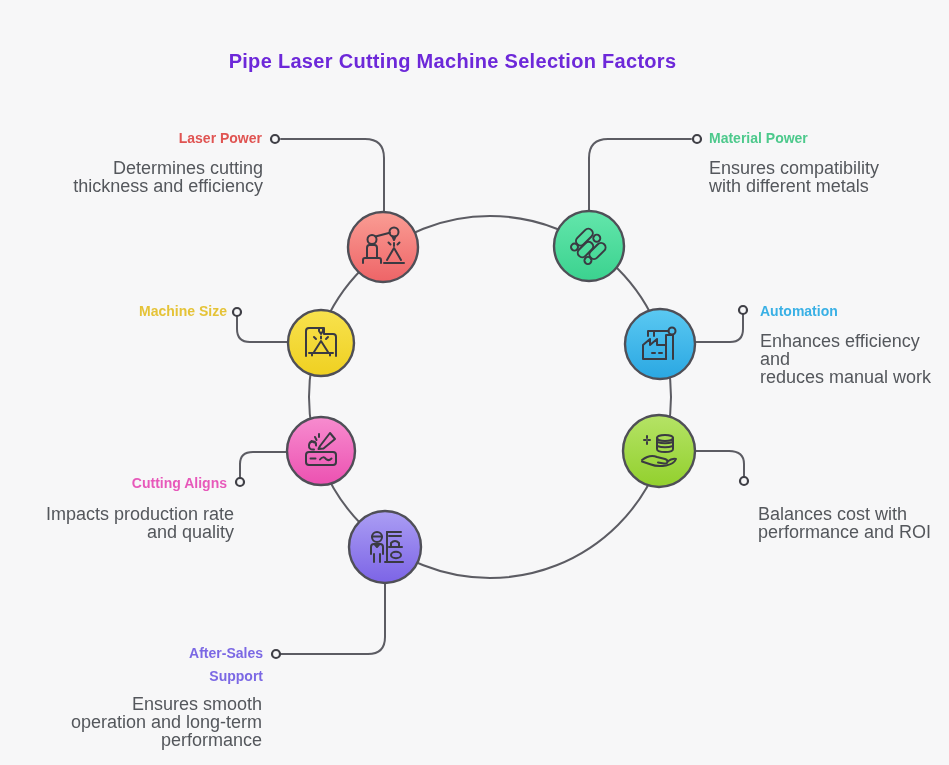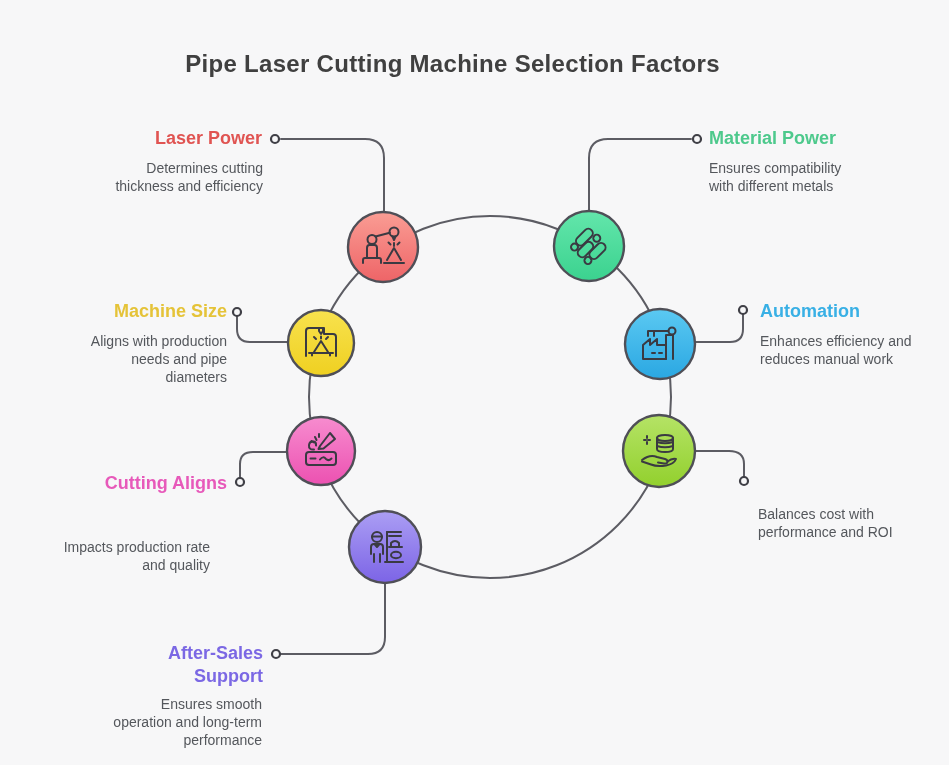--- a/index.html
+++ b/index.html
@@ -2,43 +2,43 @@
 <html><head>
 <meta charset="utf-8">
 <style>
   html,body{margin:0;padding:0;background:#e9e9ea;}
   .stage{
     position:relative;width:949px;height:765px;background:#f7f7f8;
     font-family:"Liberation Sans",sans-serif;overflow:hidden;
   }
   .title{
     position:absolute;left:0;top:50px;width:905px;text-align:center;
-    font-size:24px;font-weight:bold;color:#404040;letter-spacing:.3px;
+    font-size:20px;font-weight:bold;color:#6d28d9;letter-spacing:.3px;
   }
   .diagram-svg{position:absolute;left:0;top:0;}
   .label{
-    position:absolute;font-size:18px;font-weight:bold;
+    position:absolute;font-size:14px;font-weight:bold;
     white-space:pre-line;line-height:23px;
   }
   .desc{
-    position:absolute;font-size:14px;color:#54575c;
+    position:absolute;font-size:18px;color:#54575c;
     white-space:pre-line;line-height:18px;
   }
   .ta-r{text-align:right}
   
   .lbl-laser      {left:62px;  top:127px; width:200px;}
   .dsc-laser      {left:63px;  top:159px; width:200px;}
   .lbl-material   {left:709px; top:127px; width:210px;}
   .dsc-material   {left:709px; top:159px; width:210px;}
   .lbl-machine    {left:27px;  top:300px; width:200px;}
   .dsc-machine    {left:27px;  top:332px; width:200px;}
   .lbl-automation {left:760px; top:300px; width:190px;}
   .dsc-automation {left:760px; top:332px; width:190px;}
   .lbl-cutting    {left:27px;  top:472px; width:200px;}
-  .dsc-cutting    {left:10px;  top:505px; width:200px;margin-top:33px;}
+  .dsc-cutting    {left:34px;  top:505px; width:200px;}
   .lbl-budget     {left:758px; top:472px; width:190px;}
   .dsc-budget     {left:758px; top:505px; width:190px;}
   .lbl-aftersales {left:63px;  top:642px; width:200px;}
   .dsc-aftersales {left:62px;  top:695px; width:200px;}
 </style>
 </head>
 <body>
 
 <div class="stage">
 
@@ -185,23 +185,20 @@
 
   <div class="label ta-r lbl-laser" style="color: rgb(224, 84, 82);">Laser Power</div>
   <div class="desc ta-r dsc-laser">Determines cutting
 thickness and efficiency</div>
 
   <div class="label lbl-material" style="color: rgb(77, 201, 140);">Material Power</div>
   <div class="desc dsc-material">Ensures compatibility
 with different metals</div>
 
   <div class="label ta-r lbl-machine" style="color: rgb(229, 195, 56);">Machine Size</div>
-  <div class="desc ta-r dsc-machine">Aligns with production
-needs and pipe
-diameters</div>
 
   <div class="label lbl-automation" style="color: rgb(57, 176, 229);">Automation</div>
   <div class="desc dsc-automation">Enhances efficiency and
 reduces manual work</div>
 
   <div class="label ta-r lbl-cutting" style="color: rgb(231, 89, 186);">Cutting Aligns</div>
   <div class="desc ta-r dsc-cutting">Impacts production rate
 and quality</div>
 
   <div class="desc dsc-budget">Balances cost with

